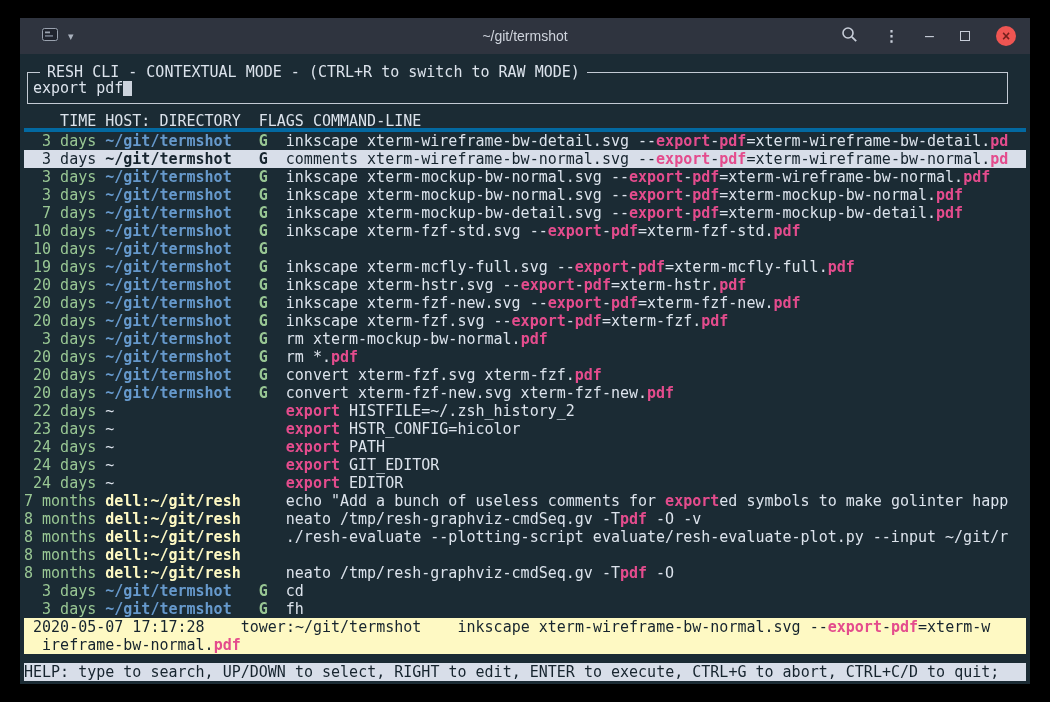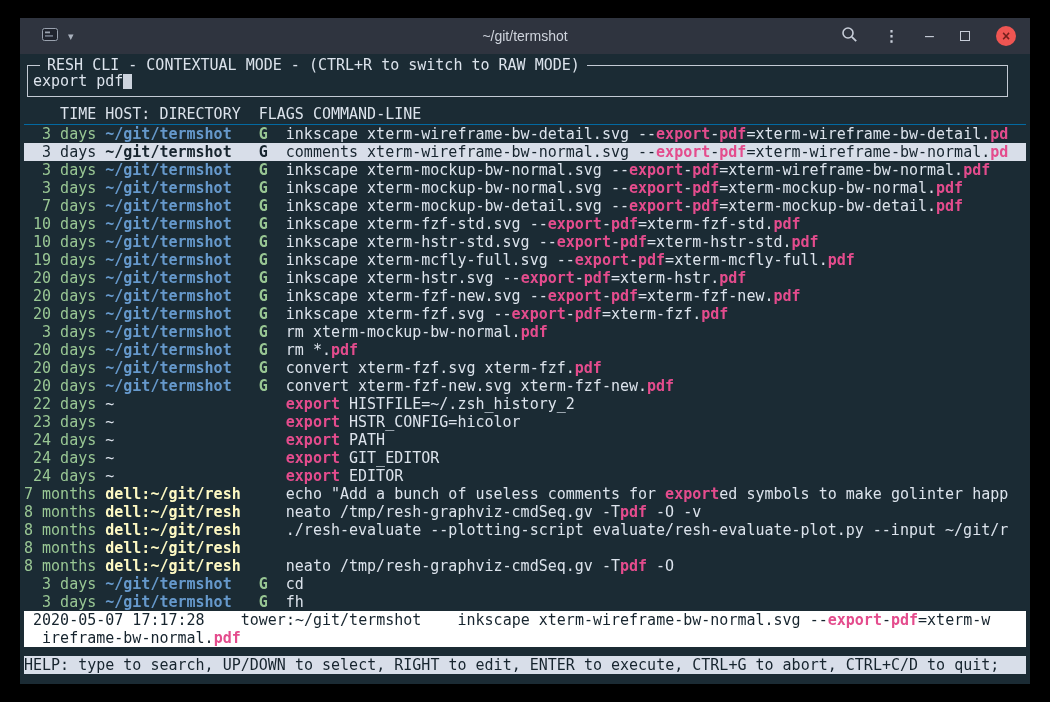--- a/index.html
+++ b/index.html
@@ -12,43 +12,43 @@
   .tb-left{display:flex;align-items:center;gap:10px;margin-left:8px;z-index:2}
   .tb-title{position:absolute;left:0;right:0;text-align:center;color:#cfd4dd;pointer-events:none}
   .tb-right{margin-left:auto;display:flex;align-items:center;gap:26px;z-index:2}
   .tb-caret{font-size:11px;color:#aab1bd}
   .tb-kebab{font-size:15px;font-weight:bold;letter-spacing:0}
   .tb-min{font-size:16px;line-height:10px}
   .tb-restore{display:inline-block;width:10px;height:10px;border:1.5px solid #c7cdd8}
   .tb-close{width:20px;height:20px;border-radius:50%;background:#ef5552;color:#73201d;font:bold 14px/20px "Liberation Sans",sans-serif;text-align:center}
 
   
-  .term{flex:1;padding:5px 4px 0;font:15px/18px "DejaVu Sans Mono",monospace;color:#dce3ec;overflow:hidden}
+  .term{flex:1;padding:12px 4px 0;font:15px/18px "DejaVu Sans Mono",monospace;color:#dce3ec;overflow:hidden}
   .searchbox{position:relative;height:32px;border:1px solid #c3cad4;margin:6px 18px 8px 3px;display:flex;align-items:center;padding:0 5px;white-space:pre}
   .sb-title{position:absolute;top:-10px;left:12px;background:#1b2b34;padding:0 7px;color:#dce3ec;white-space:pre}
   .cursor{display:inline-block;width:9px;height:16px;background:#ccd3dd;vertical-align:-3px}
 
-  .hdr{display:flex;white-space:pre;height:20px;border-bottom:1px solid #0369a1;color:#dce3ec}
+  .hdr{display:flex;white-space:pre;height:20px;border-bottom:4px solid #0369a1;color:#dce3ec}
   .hdr .c-time,.hdr .c-host{color:#dce3ec;font-weight:normal}
   .hdr-rest{margin-left:2ch}
 
   .rows{height:486px;overflow:hidden}
   .row{display:flex;white-space:pre;height:18px}
   .c-time{flex:none;width:8ch;text-align:right;color:#99c794}
   .c-host{flex:none;width:15ch;text-align:left;margin-left:1ch;font-weight:bold}
   .host-blue{color:#6699cc}
   .host-red{color:#fef9c3}
   .host-plain{color:#dce3ec;font-weight:normal}
   .c-flags{flex:none;width:1ch;margin-left:2ch;color:#99c794;font-weight:bold}
   .c-cmd{flex:1;margin-left:2ch;overflow:hidden}
   .m{color:#e44c8d;font-weight:bold}
   .row.selected{background:#d8dee9}
   .row.selected .c-time,.row.selected .c-host,.row.selected .c-flags,.row.selected .c-cmd{color:#16242e}
 
-  .details{background:#ffffff;color:#16242e}
+  .details{background:#fef9c3;color:#16242e}
   .dline{white-space:pre;height:18px;overflow:hidden}
   .help{background:#d8dee9;color:#16242e;margin-top:9px;white-space:pre;height:18px;overflow:hidden}
 </style>
 </head>
 <body>
 
 <div class="stage">
   <div class="window">
 
     <div class="titlebar">
@@ -90,21 +90,21 @@
         <span class="hdr-rest">FLAGS COMMAND-LINE</span>
       </div>
 
       <div class="rows" id="rows">
           <div class="row"><span class="c-time">3 days</span><span class="c-host host-blue">~/git/termshot</span><span class="c-flags">G</span><span class="c-cmd"><span>inkscape xterm-wireframe-bw-detail.svg --</span><span class="m">export</span><span>-</span><span class="m">pdf</span><span>=xterm-wireframe-bw-detail.</span><span class="m">pd</span></span></div>
           <div class="row selected"><span class="c-time">3 days</span><span class="c-host host-blue">~/git/termshot</span><span class="c-flags">G</span><span class="c-cmd"><span>comments xterm-wireframe-bw-normal.svg --</span><span class="m">export</span><span>-</span><span class="m">pdf</span><span>=xterm-wireframe-bw-normal.</span><span class="m">pd</span></span></div>
           <div class="row"><span class="c-time">3 days</span><span class="c-host host-blue">~/git/termshot</span><span class="c-flags">G</span><span class="c-cmd"><span>inkscape xterm-mockup-bw-normal.svg --</span><span class="m">export</span><span>-</span><span class="m">pdf</span><span>=xterm-wireframe-bw-normal.</span><span class="m">pdf</span></span></div>
           <div class="row"><span class="c-time">3 days</span><span class="c-host host-blue">~/git/termshot</span><span class="c-flags">G</span><span class="c-cmd"><span>inkscape xterm-mockup-bw-normal.svg --</span><span class="m">export</span><span>-</span><span class="m">pdf</span><span>=xterm-mockup-bw-normal.</span><span class="m">pdf</span></span></div>
           <div class="row"><span class="c-time">7 days</span><span class="c-host host-blue">~/git/termshot</span><span class="c-flags">G</span><span class="c-cmd"><span>inkscape xterm-mockup-bw-detail.svg --</span><span class="m">export</span><span>-</span><span class="m">pdf</span><span>=xterm-mockup-bw-detail.</span><span class="m">pdf</span></span></div>
           <div class="row"><span class="c-time">10 days</span><span class="c-host host-blue">~/git/termshot</span><span class="c-flags">G</span><span class="c-cmd"><span>inkscape xterm-fzf-std.svg --</span><span class="m">export</span><span>-</span><span class="m">pdf</span><span>=xterm-fzf-std.</span><span class="m">pdf</span></span></div>
-          <div class="row"><span class="c-time">10 days</span><span class="c-host host-blue">~/git/termshot</span><span class="c-flags">G</span><span class="c-cmd"><span>inkscape xterm-hstr-std.svg --</span><span class="m">export</span><span>-</span><span class="m">pdf</span><span>=xterm-hstr-std.</span><span class="m">pdf</span></span></div>
+          <div class="row"><span class="c-time">10 days</span><span class="c-host host-blue">~/git/termshot</span><span class="c-flags">G</span></div>
           <div class="row"><span class="c-time">19 days</span><span class="c-host host-blue">~/git/termshot</span><span class="c-flags">G</span><span class="c-cmd"><span>inkscape xterm-mcfly-full.svg --</span><span class="m">export</span><span>-</span><span class="m">pdf</span><span>=xterm-mcfly-full.</span><span class="m">pdf</span></span></div>
           <div class="row"><span class="c-time">20 days</span><span class="c-host host-blue">~/git/termshot</span><span class="c-flags">G</span><span class="c-cmd"><span>inkscape xterm-hstr.svg --</span><span class="m">export</span><span>-</span><span class="m">pdf</span><span>=xterm-hstr.</span><span class="m">pdf</span></span></div>
           <div class="row"><span class="c-time">20 days</span><span class="c-host host-blue">~/git/termshot</span><span class="c-flags">G</span><span class="c-cmd"><span>inkscape xterm-fzf-new.svg --</span><span class="m">export</span><span>-</span><span class="m">pdf</span><span>=xterm-fzf-new.</span><span class="m">pdf</span></span></div>
           <div class="row"><span class="c-time">20 days</span><span class="c-host host-blue">~/git/termshot</span><span class="c-flags">G</span><span class="c-cmd"><span>inkscape xterm-fzf.svg --</span><span class="m">export</span><span>-</span><span class="m">pdf</span><span>=xterm-fzf.</span><span class="m">pdf</span></span></div>
           <div class="row"><span class="c-time">3 days</span><span class="c-host host-blue">~/git/termshot</span><span class="c-flags">G</span><span class="c-cmd"><span>rm xterm-mockup-bw-normal.</span><span class="m">pdf</span></span></div>
           <div class="row"><span class="c-time">20 days</span><span class="c-host host-blue">~/git/termshot</span><span class="c-flags">G</span><span class="c-cmd"><span>rm *.</span><span class="m">pdf</span></span></div>
           <div class="row"><span class="c-time">20 days</span><span class="c-host host-blue">~/git/termshot</span><span class="c-flags">G</span><span class="c-cmd"><span>convert xterm-fzf.svg xterm-fzf.</span><span class="m">pdf</span></span></div>
           <div class="row"><span class="c-time">20 days</span><span class="c-host host-blue">~/git/termshot</span><span class="c-flags">G</span><span class="c-cmd"><span>convert xterm-fzf-new.svg xterm-fzf-new.</span><span class="m">pdf</span></span></div>
           <div class="row"><span class="c-time">22 days</span><span class="c-host host-plain">~</span><span class="c-flags"></span><span class="c-cmd"><span class="m">export</span><span> HISTFILE=~/.zsh_history_2</span></span></div>
           <div class="row"><span class="c-time">23 days</span><span class="c-host host-plain">~</span><span class="c-flags"></span><span class="c-cmd"><span class="m">export</span><span> HSTR_CONFIG=hicolor</span></span></div>

